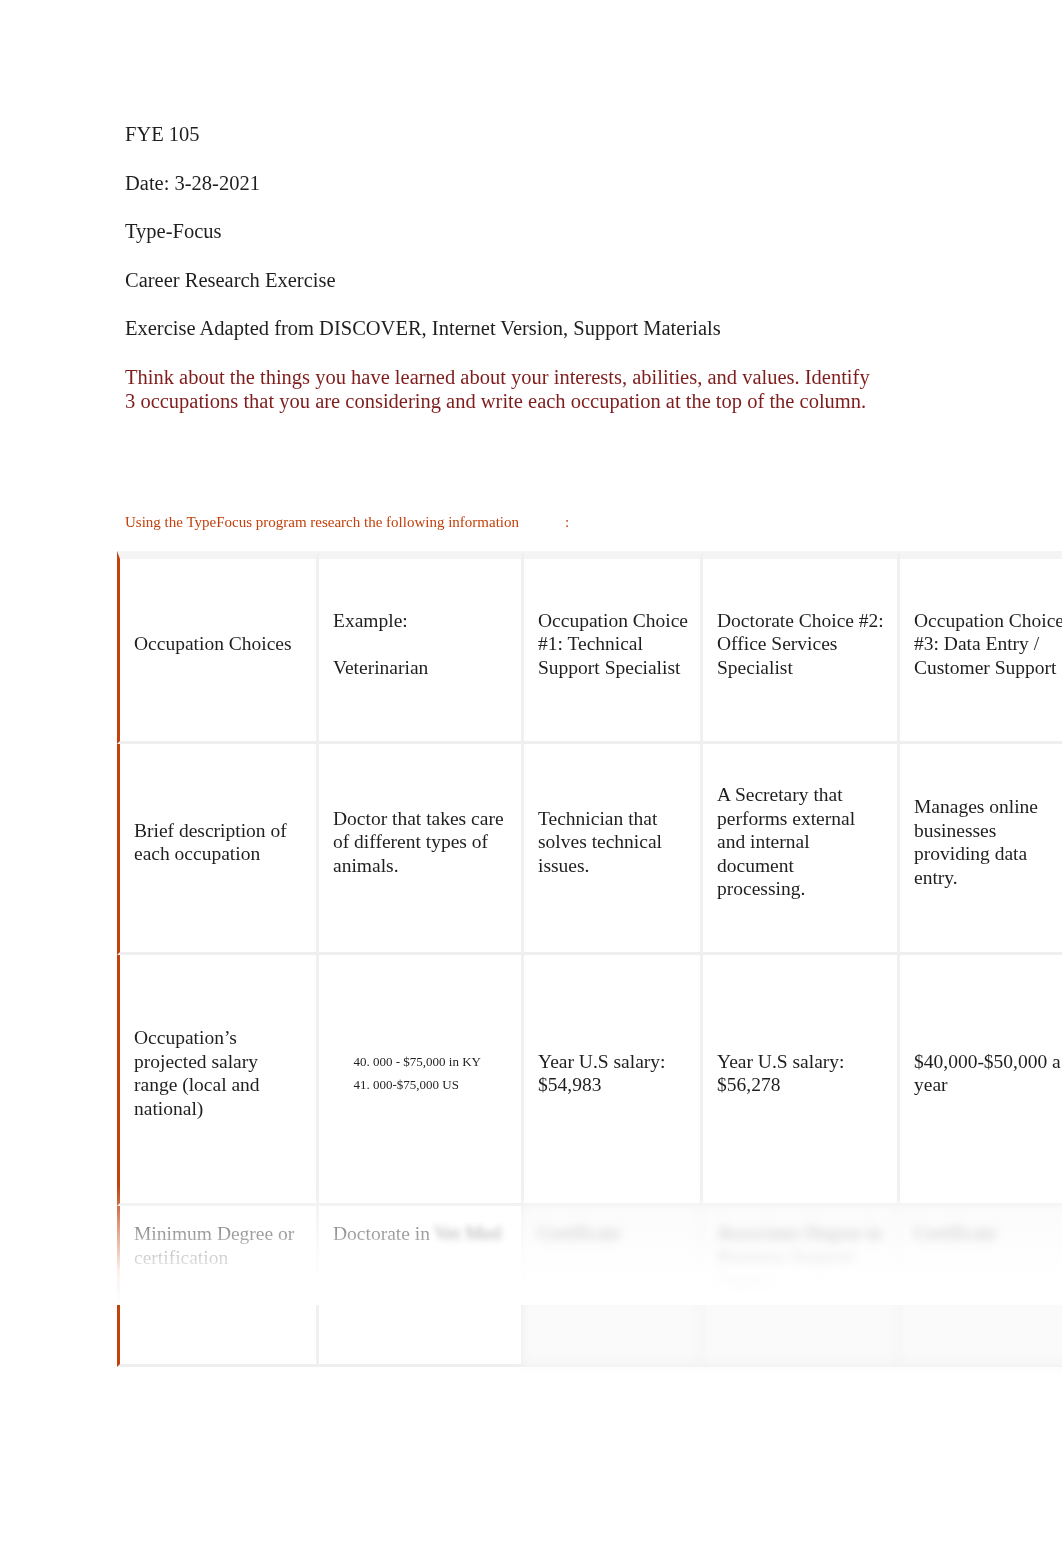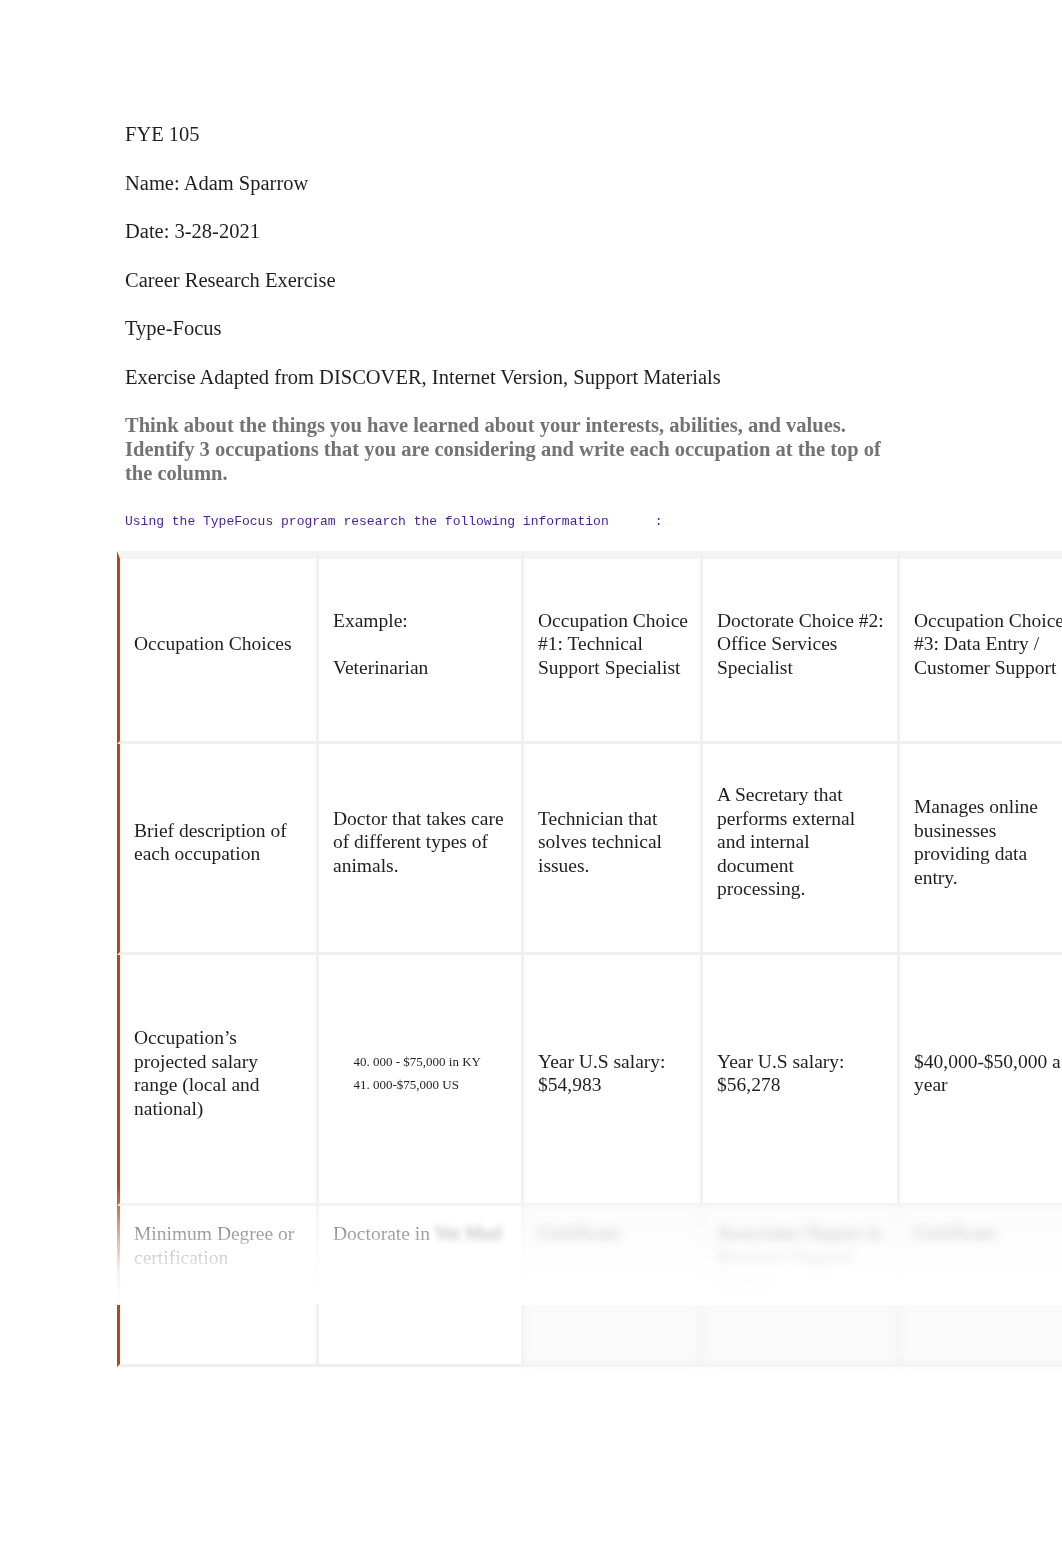--- a/index.html
+++ b/index.html
@@ -36,34 +36,32 @@
     line-height: 25px;
     margin: 0 0 23.5px 0;
     color: #1f1f1f;
     white-space: pre-wrap;
   }
 
   .para {
     font-size: 20.5px;
     line-height: 24.2px;
     margin: 0 0 24px 0;
-    color: #737373;
+    color: #7f1d1d;
     width: 760px;
-    font-weight: bold;
   }
 
   .para-instr {
     position: absolute;
     left: 125px;
     top: 510px;
-    font-size: 13px;
+    font-size: 15px;
     line-height: 24px;
-    color: #4c1d95;
+    color: #c2410c;
     white-space: pre;
-    font-family: Liberation Mono, monospace;
   }
   .blank-field {
     display: inline-block;
     width: 46px;
   }
 
   
   .table-wrap {
     position: absolute;
     left: 117px;
@@ -136,24 +134,23 @@
   .blur-soft { filter: blur(3.2px); opacity: 0.85; }
   .blur-strong { filter: blur(4.6px); opacity: 0.62; }
 </style>
 </head>
 <body>
 
 <div class="page">
 
   <div class="doc-head">
     <p class="doc-line">FYE 105</p>
-    <p class="doc-line">Name: Adam Sparrow</p>
     <p class="doc-line">Date: 3-28-2021</p>
+    <p class="doc-line">Type-Focus</p>
     <p class="doc-line">Career Research Exercise</p>
-    <p class="doc-line">Type-Focus</p>
     <p class="doc-line">Exercise Adapted from DISCOVER, Internet Version, Support Materials</p>
     <p class="para">Think about the things you have learned about your interests, abilities, and values. Identify 3 occupations that you are considering and write each occupation at the top of the column.</p>
   </div>
 
   <div class="para-instr"><span>Using the TypeFocus program research the following information</span><span class="blank-field"></span><span>:</span></div>
 
   <div class="table-wrap">
     <table class="tbl">
 
       <tbody>

